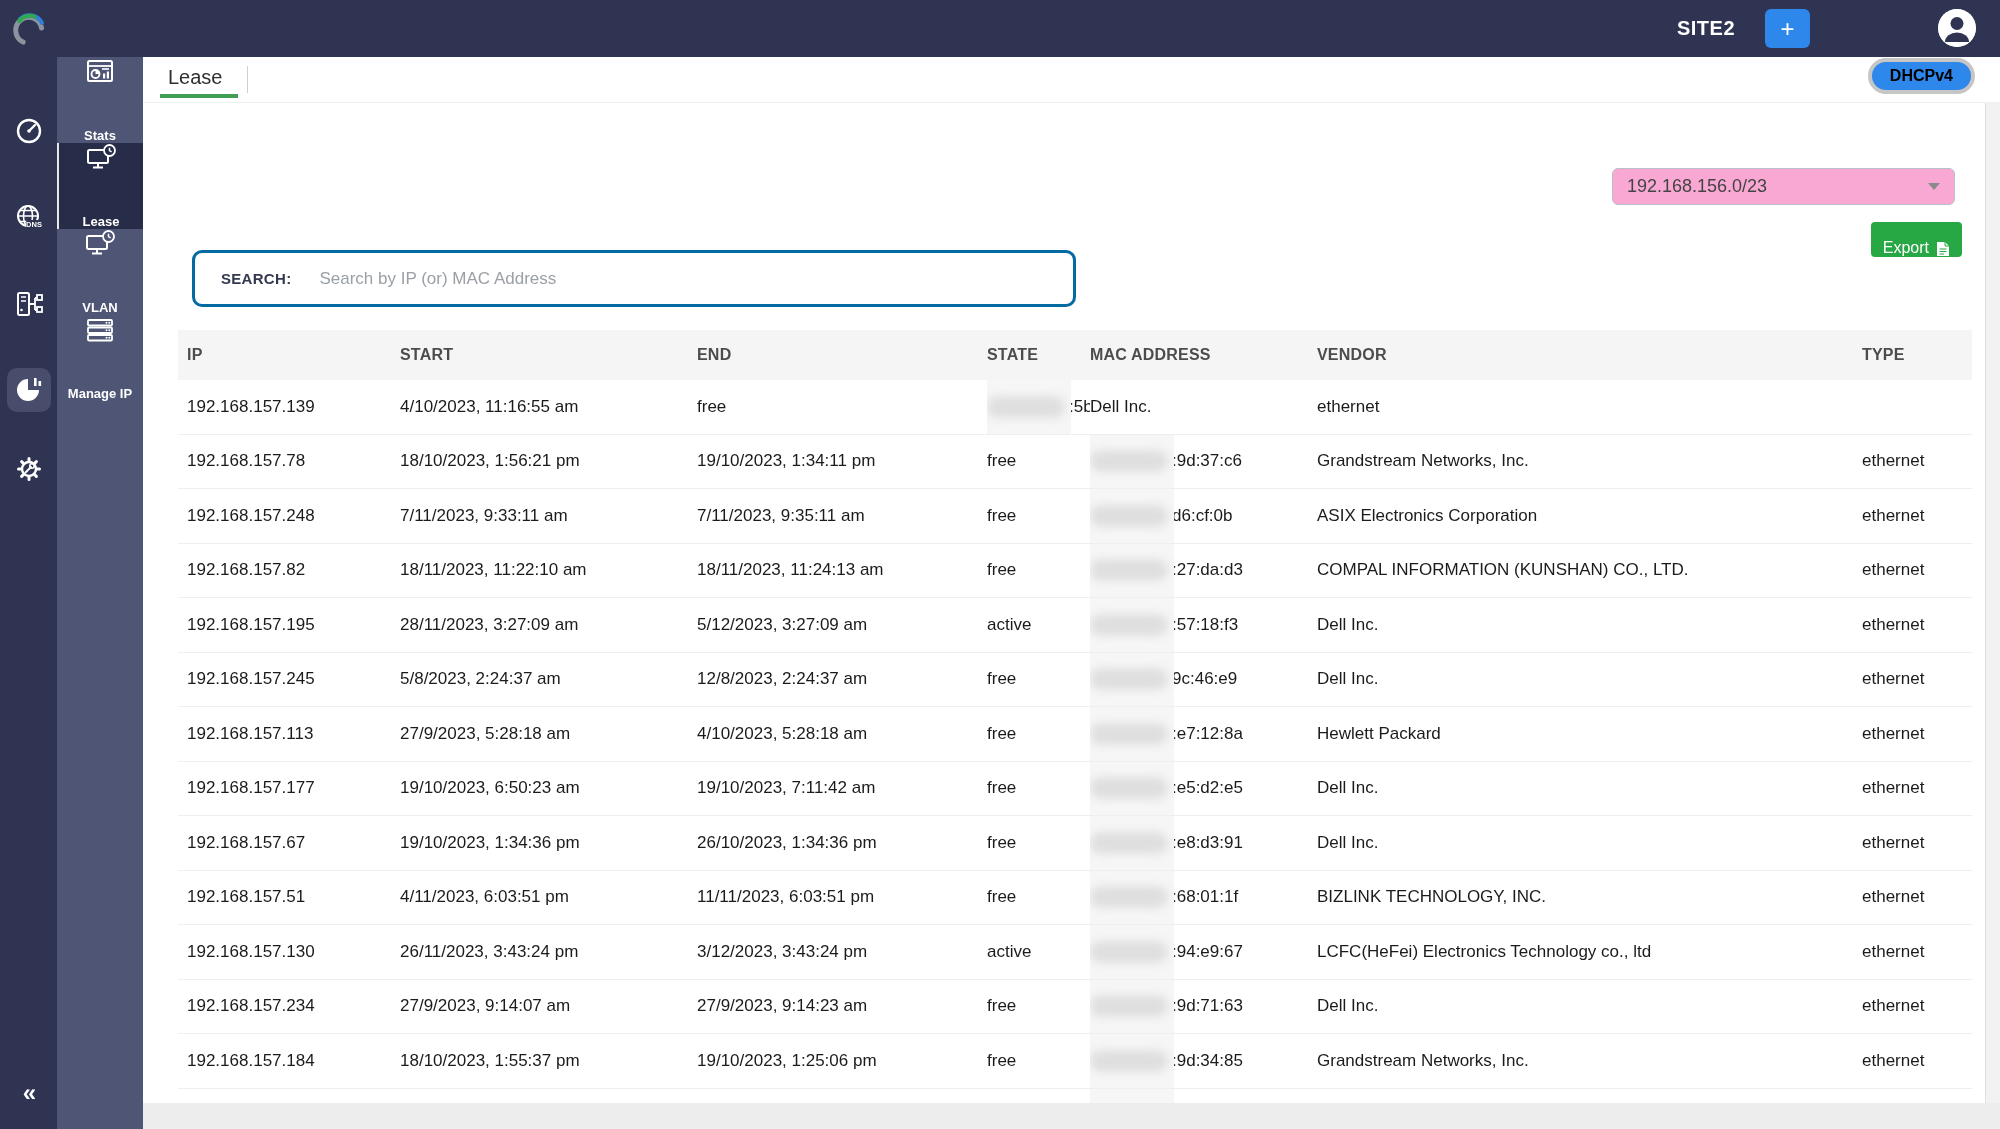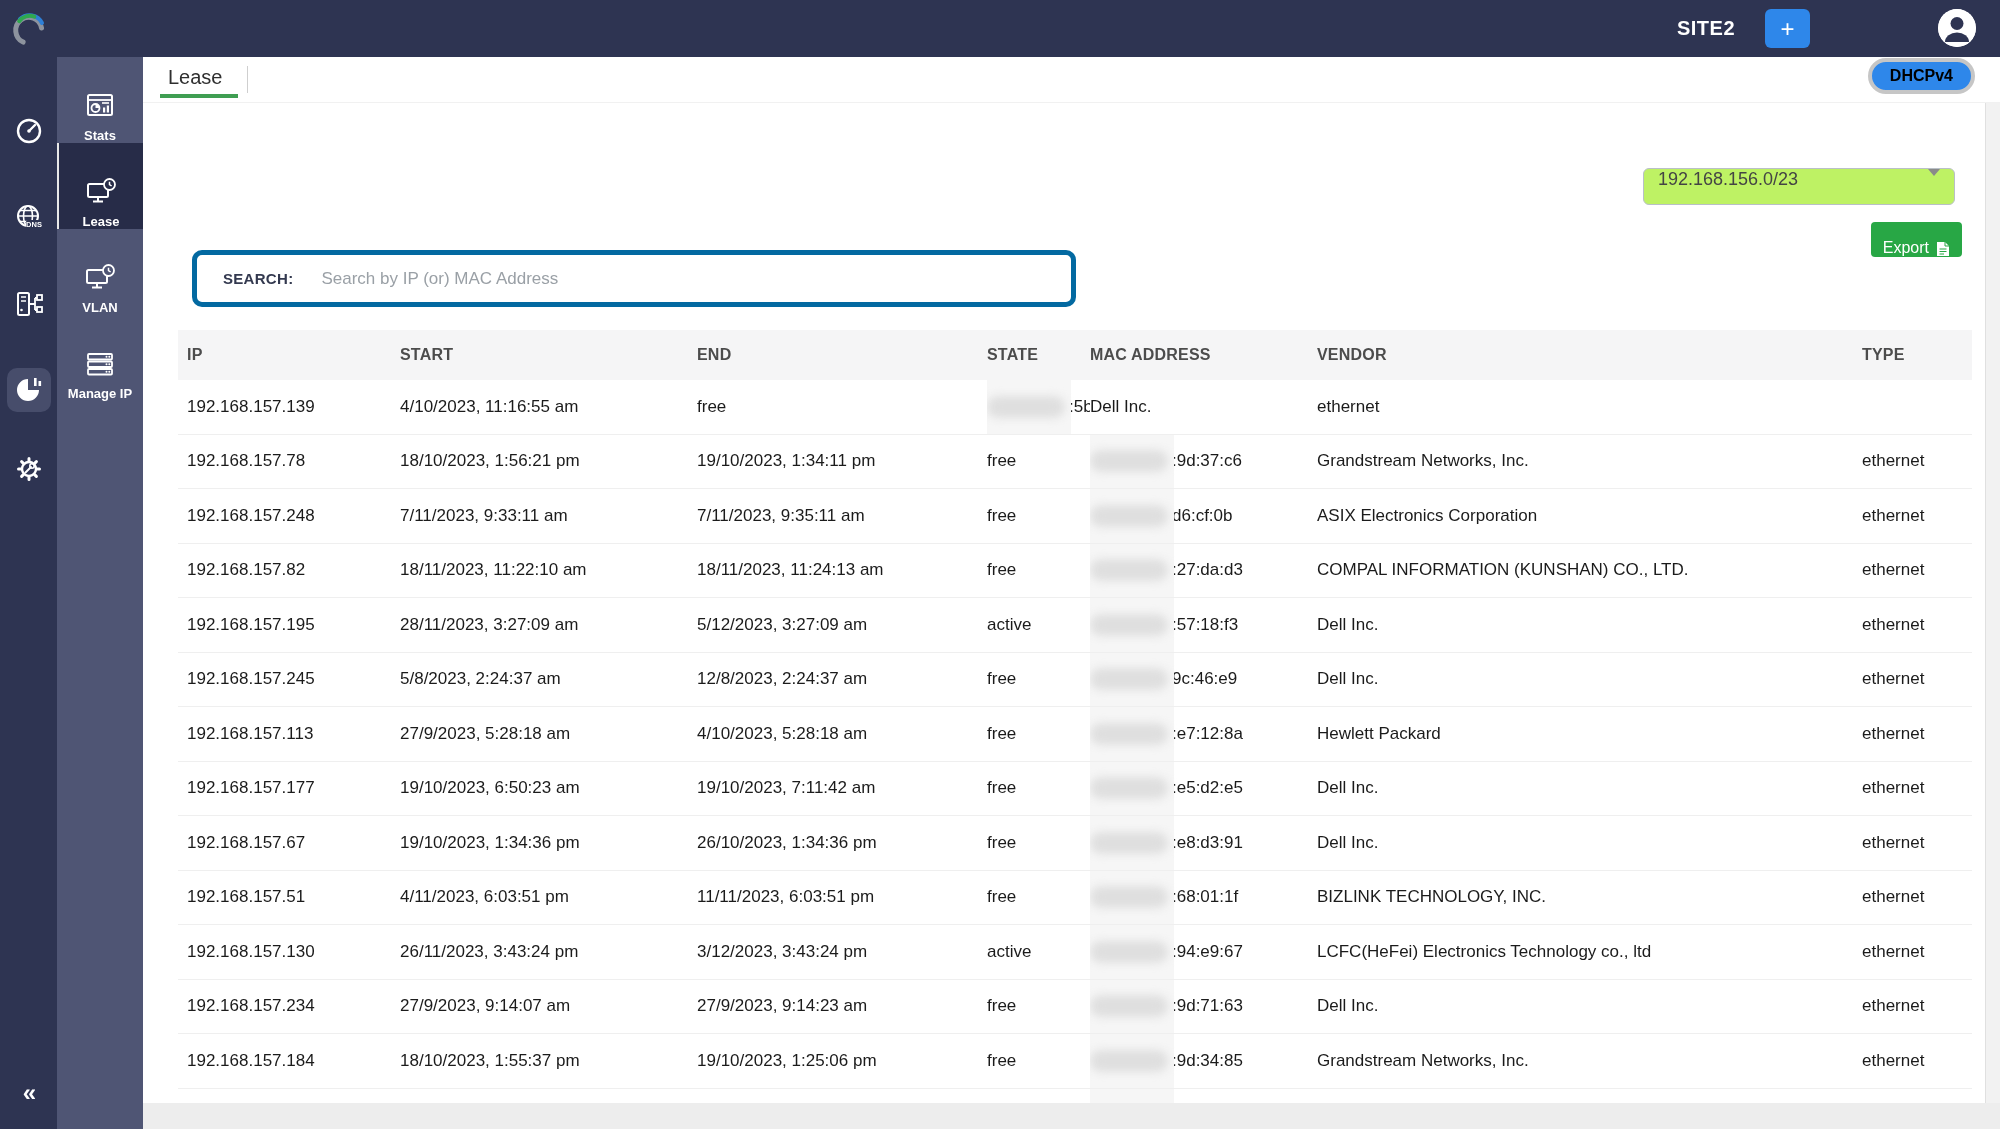--- a/index.html
+++ b/index.html
@@ -20,43 +20,43 @@
     background:#fff; overflow:hidden; cursor:pointer; }
   
   .primary-sidebar { position:absolute; top:57px; left:0; width:57px; bottom:0; background:#2e3452; z-index:5; }
   .pico { position:absolute; left:50%; transform:translateX(-50%); width:36px; height:36px;
     display:flex; align-items:center; justify-content:center; cursor:pointer; }
   .pico.active { width:44px; height:44px; background:#474d6b; border-radius:10px; }
   .collapse-btn { position:absolute; bottom:22px; left:0; width:57px; text-align:center; color:#fff;
     font-size:24px; font-weight:bold; cursor:pointer; letter-spacing:-2px; }
   
   .secondary-sidebar { position:absolute; top:57px; left:57px; width:86px; bottom:0; background:#4f5574; z-index:5; }
-  .snav-item { height:86px; display:flex; flex-direction:column; align-items:center; justify-content:flex-end;
+  .snav-item { height:86px; display:flex; flex-direction:column; align-items:center; justify-content:space-between;
     gap:7px; color:#fff; cursor:pointer; }
   .snav-item .lbl { font-size:13px; font-weight:bold; }
   .snav-item.active { background:#272c48; border-left:2px solid #e8e8e8; }
   
   .main { position:absolute; top:57px; left:143px; right:0; bottom:0; background:#fff; }
   .tabbar { position:relative; height:46px; border-bottom:1px solid #f1f1f1; }
   .tab { position:absolute; left:25px; top:9px; font-size:20px; color:#2f2f2f; cursor:pointer; }
   .tab-underline { position:absolute; left:17px; top:37px; width:78px; height:4px; background:#3f9e52; }
   .tab-divider { position:absolute; left:104px; top:9px; width:1px; height:27px; background:#cfcfcf; }
   .dhcp-pill { position:absolute; right:25px; top:1px; background:#2e87ea; border:4px solid #c6c6c6;
     border-radius:20px; color:#000000; font-size:16px; font-weight:bold; padding:5px 18px; cursor:pointer; }
   
-  .subnet-select { position:absolute; top:111px; right:45px; width:312px; height:37px;
-    border:1px solid #b9c0c7; border-radius:6px; display:flex; 
-    justify-content:space-between; padding:0 14px; font-size:18px; color:#444; cursor:pointer; background:#bef264; }
+  .subnet-select { position:absolute; top:111px; right:45px; width:343px; height:37px;
+    border:1px solid #b9c0c7; border-radius:6px; display:flex; align-items:center;
+    justify-content:space-between; padding:0 14px; font-size:18px; color:#444; cursor:pointer; background:#f9a8d4; }
   .caret-down { width:0; height:0; border-left:6px solid transparent; border-right:6px solid transparent;
     border-top:7px solid #8a8a8a; }
   .export-btn { position:absolute; top:165px; right:38px; height:35px; background:#28a745; border:none;
     border-radius:4px; color:#fff; font-size:16px; padding:0 12px; display:flex; align-items:flex-end;
     gap:7px; cursor:pointer; }
   .search-box { position:absolute; top:193px; left:49px; width:884px; height:57px;
-    border:5px solid #0369a1; border-radius:10px; display:flex; align-items:center;
+    border:3px solid #0369a1; border-radius:10px; display:flex; align-items:center;
     padding-left:26px; background:#fff; }
   .search-label { font-size:15px; font-weight:bold; color:#33394f; letter-spacing:.3px; margin-right:28px; }
   .search-input { border:none; outline:none; flex:1; font-size:17px; color:#0f172a;
     font-family:"Liberation Sans",sans-serif; }
   .search-input::placeholder { color:#9aa0a6; }
   
   .table-wrap { position:absolute; top:273px; left:35px; right:28px; height:773px; overflow:hidden; }
   .grid-row { display:grid; grid-template-columns:213px 297px 290px 103px 227px 1fr 110px;
     padding-left:9px; align-items:center; }
   .thead { height:50px; background:#f5f5f6; font-size:16px; font-weight:bold; color:#4c4c4c;

